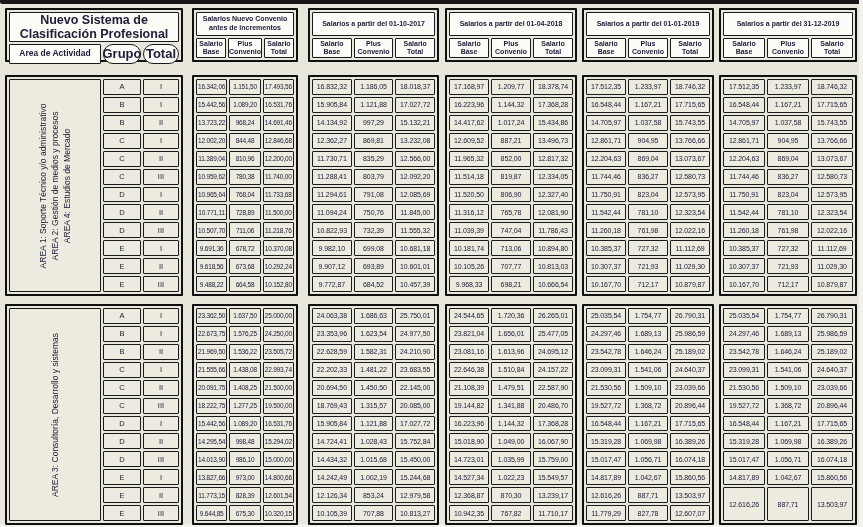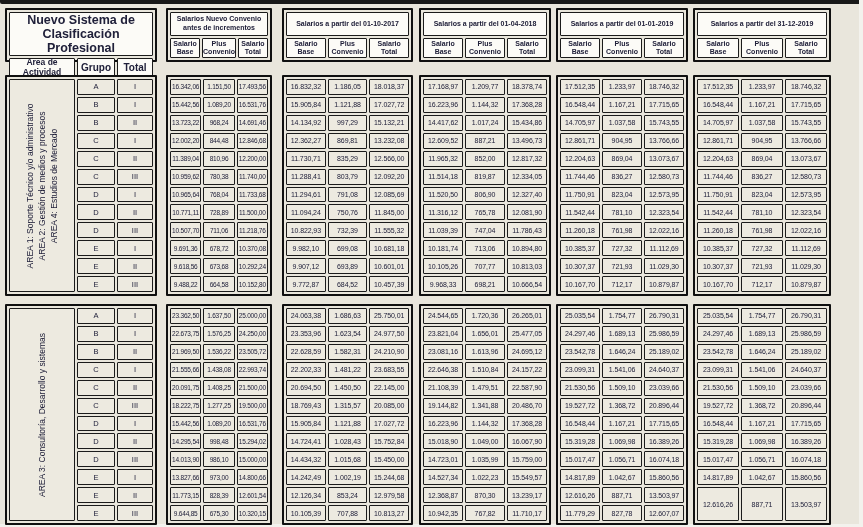--- a/index.html
+++ b/index.html
@@ -12,21 +12,21 @@
   .edge-bottom{position:absolute;bottom:0;left:0;width:100%;height:3px;background:#f3f2ed;}
   .content{position:absolute;top:8px;left:5px;}
   .band{display:flex;align-items:stretch;}
   .block{
     border:2px solid #101010;background:#e9e6dc;display:grid;gap:2px;padding:2px;
     box-sizing:border-box;border-radius:1px;
   }
   .header-band .block{height:54px;}
   .table-band .block{height:221px;}
   
-  .lhead,.tblock-left{width:152px;margin-right:9px;grid-template-columns:1fr 38px 36px;}
+  .lhead,.tblock-left{width:178px;margin-right:9px;grid-template-columns:1fr 38px 36px;}
   .lhead{grid-template-rows:1fr 20px;}
   .tblock-left{grid-template-rows:repeat(12,1fr);}
   .blk0{width:106px;margin-right:10px;}
   .blk1{width:131px;margin-right:6px;}
   .blk2{width:132px;margin-right:5px;}
   .blk3{width:132px;margin-right:5px;}
   .blk4{width:138px;}
   .ghead{grid-template-rows:1fr 20px;grid-template-columns:repeat(3,1fr);}
   .sblock{grid-template-rows:repeat(12,1fr);grid-template-columns:repeat(3,1fr);}
   
@@ -35,21 +35,21 @@
     text-align:center;border-radius:1px;
   }
   .dcell{
     border:1px solid #1b1b1b;background:#edeae0;display:flex;align-items:center;justify-content:center;
     text-align:center;border-radius:1px;
   }
   .title{grid-column:1 / span 3;font-weight:bold;font-size:12.5px;line-height:1.12;padding:0 4px;}
   .gtitle{grid-column:1 / span 3;font-weight:bold;font-size:7px;line-height:1.25;padding:0 3px;}
   .subcol{font-weight:bold;font-size:7px;line-height:1.15;}
   .areah{font-size:8.5px;}
-  .gn{font-size:10px;}
+  .gn{font-size:13px;border-radius:10px;}
   .gcell{font-size:7.5px;}
   .num{font-size:7px;letter-spacing:-0.1px;white-space:nowrap;}
   .num.small{font-size:6.5px;letter-spacing:-0.2px;}
   .area-cell{position:relative;}
   .rot{
     position:absolute;top:50%;left:50%;width:205px;
     transform:translate(-50%,-50%) rotate(-90deg);
     text-align:center;font-size:8.5px;line-height:1.42;
   }
 </style>

